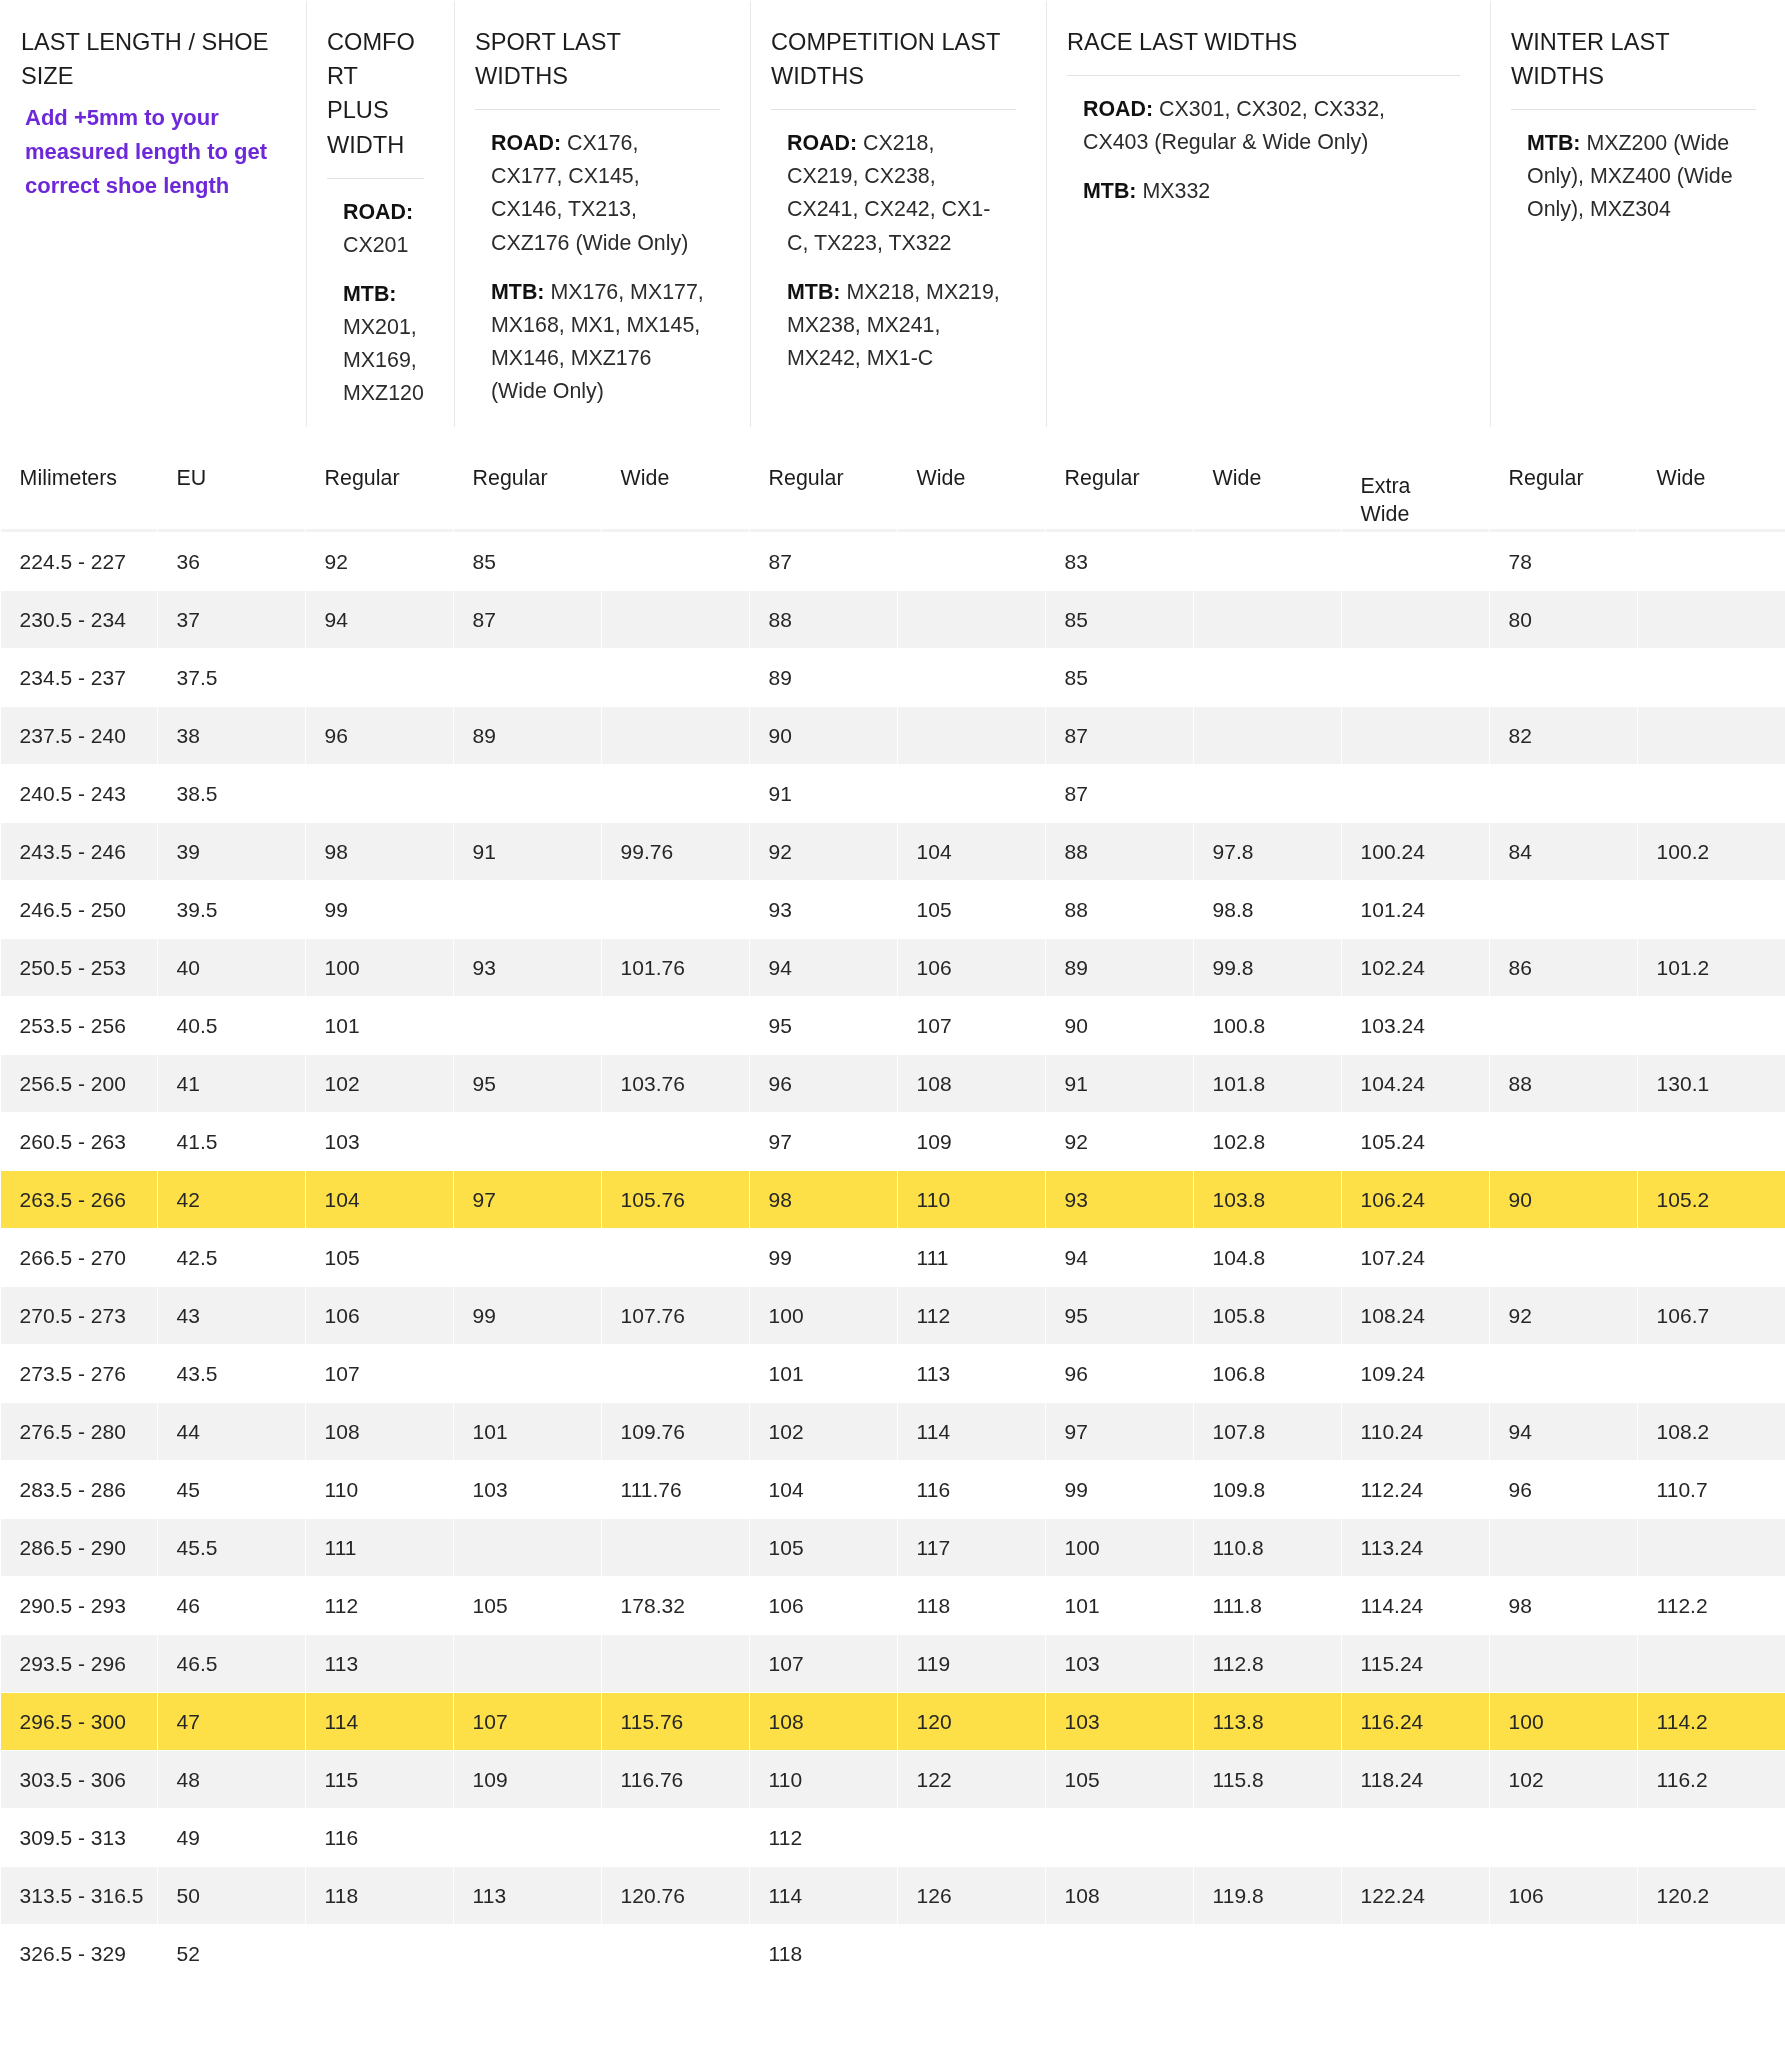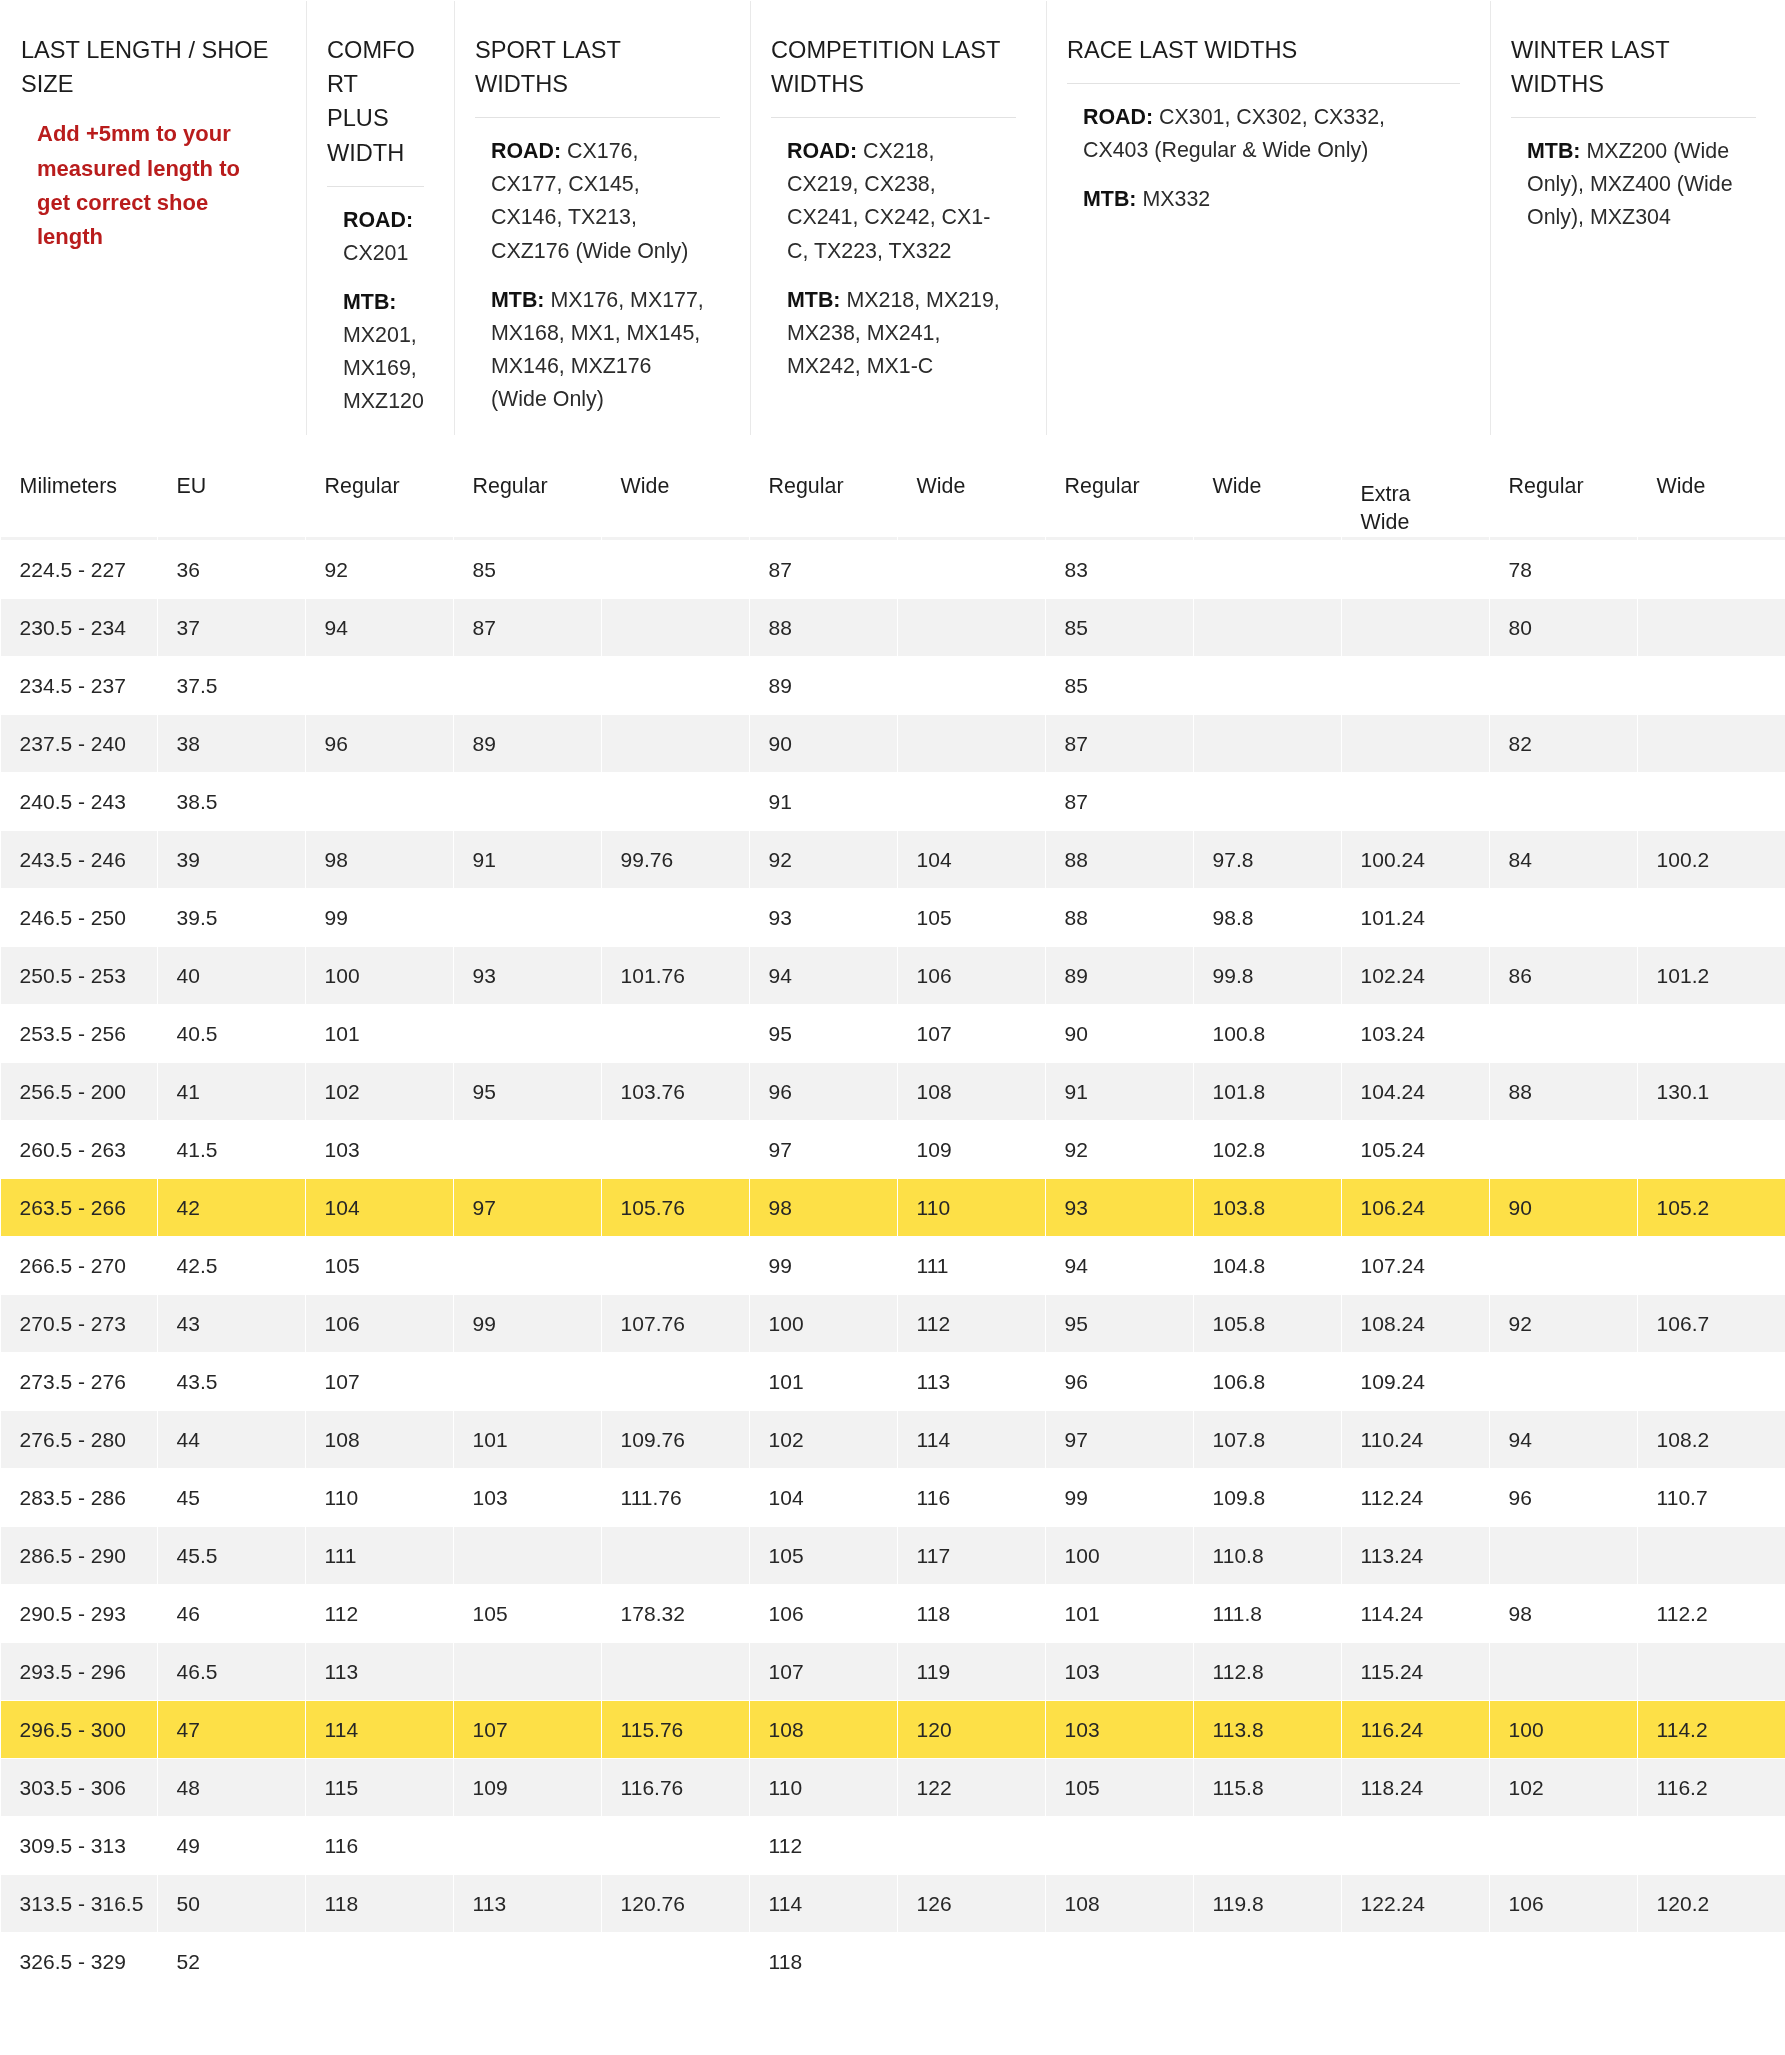--- a/index.html
+++ b/index.html
@@ -7,38 +7,38 @@
   table{width:1786px;table-layout:fixed;border-collapse:separate;border-spacing:1.4px;}
   col.c-first{width:156px;}
 
   
   tr.groups th{
     background:#ffffff;
     height:391px;
     vertical-align:top;
     text-align:left;
     font-weight:400;
-    padding:32px 29px 0 20px;
+    padding:24px 29px 0 20px;
   }
   tr.groups th + th{border-left:1.4px solid #e9e9e9;}
   th.head-first{vertical-align:middle;padding-left:17px;}
   .group-title{
     font-size:23.6px;
     line-height:1.45;
     color:#1c1c1c;
     overflow-wrap:break-word;
     word-wrap:break-word;
   }
   .head-first .group-title{margin-bottom:7.1px;}
   .red-note{
-    color:#b91c1c;
+    color:#6d28d9;
     font-weight:700;
     font-size:22px;
     line-height:1.55;
-    margin:16px;
+    margin:4px;
   }
   .rule{
     border:none;
     border-top:1.4px solid #e2e2e2;
     margin:15.7px 0 17px 0;
     height:0;
   }
   .models{
     font-size:21.4px;
     line-height:1.55;

